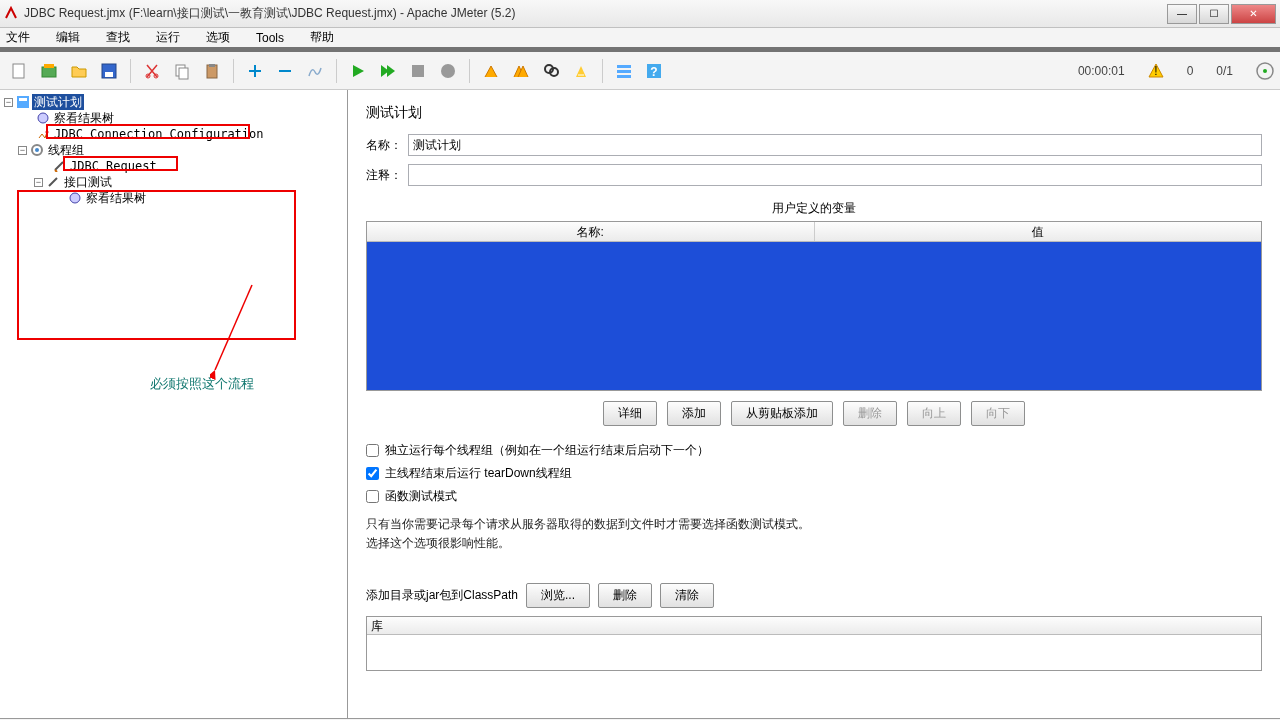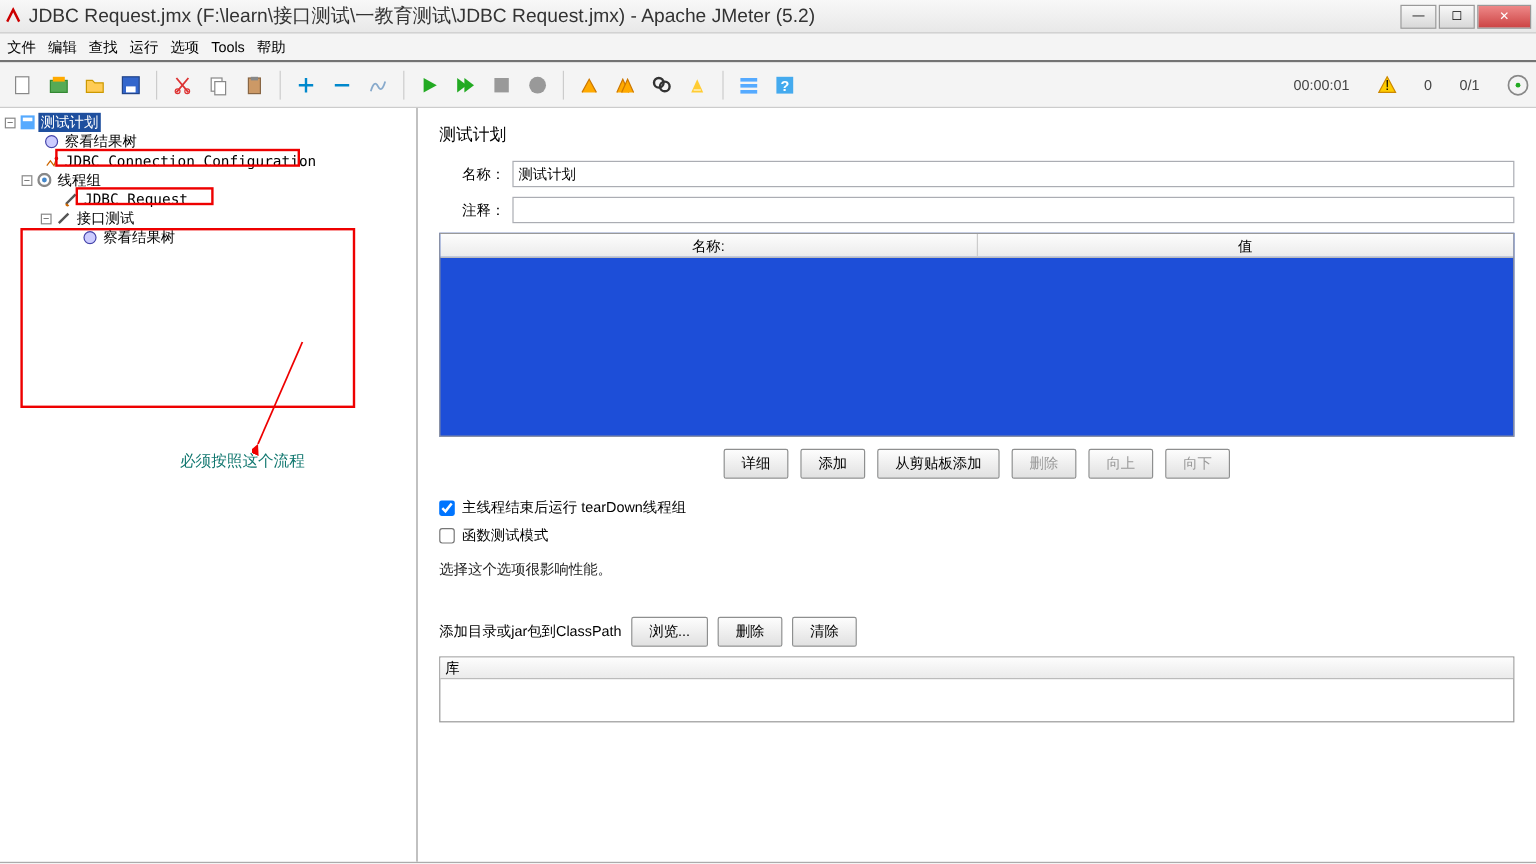--- a/index.html
+++ b/index.html
@@ -1,27 +1,27 @@
 <!DOCTYPE html>
 <html><head>
 <meta charset="utf-8">
 <style>
 * { margin: 0; padding: 0; box-sizing: border-box; font-family: "Microsoft YaHei", Arial, sans-serif; font-size: 12px; }
 body { background: #f0f0f0; width: 1280px; height: 720px; overflow: hidden; }
 
 
 .titlebar { height: 28px; background: linear-gradient(#f8f8f8, #e8e8e8); border-bottom: 1px solid #c0c0c0; display: flex; align-items: center; padding: 0 4px; }
 .titlebar .icon { width: 16px; height: 16px; margin-right: 4px; }
-.titlebar .title { flex: 1; font-size: 16px; color: #333; }
+.titlebar .title { flex: 1; font-size: 12px; color: #333; }
 .winbtns { display: flex; }
 .winbtn { width: 30px; height: 20px; border: 1px solid #999; background: linear-gradient(#f8f8f8,#d8d8d8); margin-left: 2px; display:flex; align-items:center; justify-content:center; font-size:10px; }
 .winbtn.close { background: linear-gradient(#e88,#c44); color: #fff; width: 45px; }
 
 
-.menubar { height: 24px; background: #f4f4f4; border-bottom: 2px solid #737373; display: flex; align-items: center; padding: 0 6px; gap: 10px; }
+.menubar { height: 24px; background: #f4f4f4; border-bottom: 5px solid #737373; display: flex; align-items: center; padding: 0 6px; gap: 26px; }
 .menubar span { cursor: default; }
 
 
 .toolbar { height: 38px; background: #f4f4f4; border-bottom: 1px solid #ccc; display: flex; align-items: center; padding: 0 6px; gap: 4px; }
 .tbtn { width: 26px; height: 26px; display:flex; align-items:center; justify-content:center; border-radius:2px; }
 .tsep { width: 1px; height: 24px; background: #ccc; margin: 0 4px; }
 .toolbar-right { margin-left: auto; display: flex; align-items: center; gap: 23px; font-size: 11px; color: #444; }
 
 
 .main { display: flex; height: calc(720px - 28px - 24px - 38px - 2px); background: #fff; }
@@ -35,21 +35,21 @@
 .tree-toggle { width: 9px; height:9px; border:1px solid #888; display:inline-flex; align-items:center; justify-content:center; font-size:9px; line-height:7px; margin-right:3px; background:#fff; color:#555; }
 .tree-icon { width:14px; height:14px; margin-right:2px; display:inline-flex; align-items:center; justify-content:center; font-size:10px; }
 .tree-label { padding: 0 2px; }
 .tree-label.sel { background: #1e4f9e; color: #fff; }
 .redbox { position: absolute; border: 2px solid #e00; pointer-events: none; }
 .annotation { position: absolute; color: #0f766e; font-size: 13px; }
 .arrow { position:absolute; }
 
 
 h2.panel-title { font-size: 14px; font-weight: normal; margin-bottom: 12px; }
-.form-row { display: flex; align-items: center; margin-bottom: 8px; margin-left: 19px; }
+.form-row { display: flex; align-items: center; margin-bottom: 8px; }
 .form-row label { width: 42px; text-align: left; }
 .form-row input[type=text] { flex: 1; border: 1px solid #abadb3; height: 22px; padding: 0 4px; background: #fff; }
 .section-title { text-align: center; margin: 14px 0 4px; font-size: 12px; }
 .var-table { border: 1px solid #999; height: 170px; background:#1d4ed8; }
 .var-header { display:flex; background: linear-gradient(#fdfdfd,#ebebeb); border-bottom:1px solid #bbb; height:20px; }
 .var-header div { flex:1; text-align:center; border-right:1px solid #ccc; line-height:20px; }
 .var-header div:last-child { border-right:none; }
 .btn-row { display:flex; justify-content:center; gap:10px; margin: 10px 0 16px; }
 .btn { border:1px solid #8e8f8f; background: linear-gradient(#fdfdfd,#e1e1e1); padding: 3px 14px; border-radius:2px; cursor:default; }
 .btn.disabled { color:#999; }
@@ -322,45 +322,51 @@
     <h2 class="panel-title">测试计划</h2>
     <div class="form-row">
       <label>名称：</label>
       <input type="text" value="测试计划" style="">
     </div>
     <div class="form-row">
       <label>注释：</label>
       <input type="text" value="" style="">
     </div>
 
+    <div class="section-title">用户定义的变量</div>
     <div class="var-table">
       <div class="var-header">
         <div>名称:</div>
         <div>值</div>
       </div>
     </div>
     <div class="btn-row">
       <div class="btn">详细</div>
       <div class="btn">添加</div>
       <div class="btn">从剪贴板添加</div>
       <div class="btn disabled">删除</div>
       <div class="btn disabled">向上</div>
       <div class="btn disabled">向下</div>
     </div>
 
     <div class="cb-row">
+        <input type="checkbox" style="">
+        <span>独立运行每个线程组（例如在一个组运行结束后启动下一个）</span>
+      </div>
+    <div class="cb-row">
         <input type="checkbox" checked="" style="">
         <span>主线程结束后运行 tearDown线程组</span>
       </div>
     <div class="cb-row">
         <input type="checkbox" style="">
         <span>函数测试模式</span>
       </div>
 
     <div class="info-text">
+      <div>只有当你需要记录每个请求从服务器取得的数据到文件时才需要选择函数测试模式。</div>
       <div>选择这个选项很影响性能。</div>
     </div>
 
     <div class="classpath-row">
       <span>添加目录或jar包到ClassPath</span>
       <div class="btn">浏览...</div>
       <div class="btn">删除</div>
       <div class="btn">清除</div>
     </div>
     <div class="lib-table">

